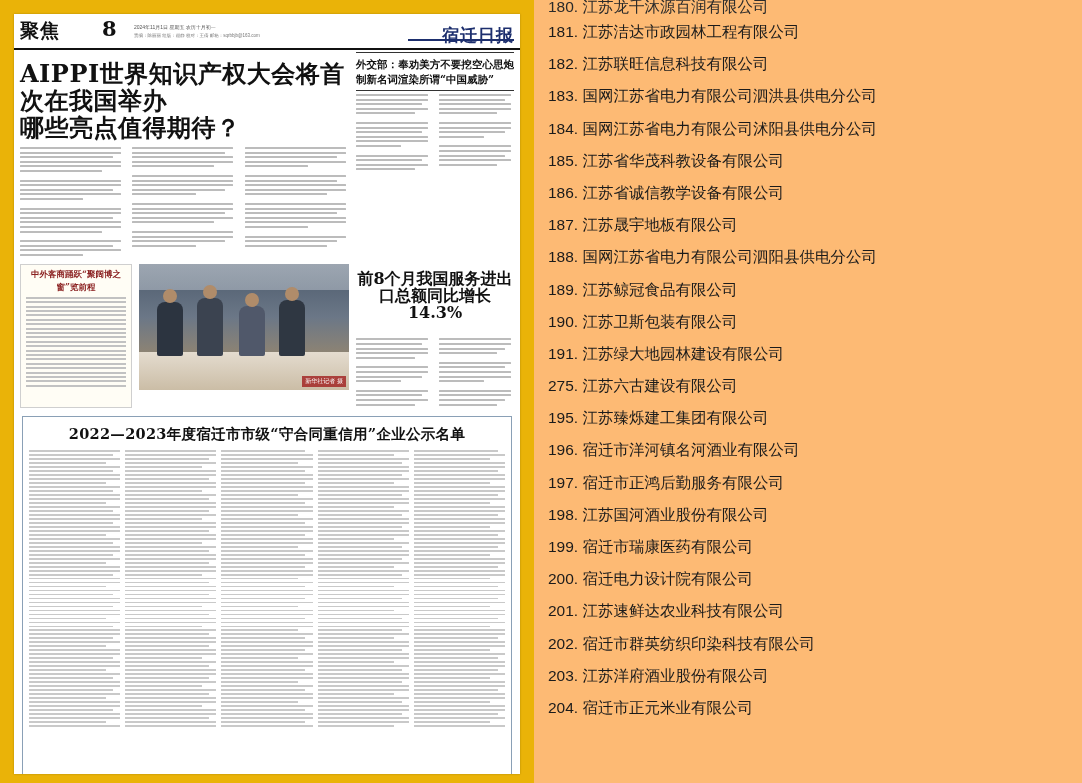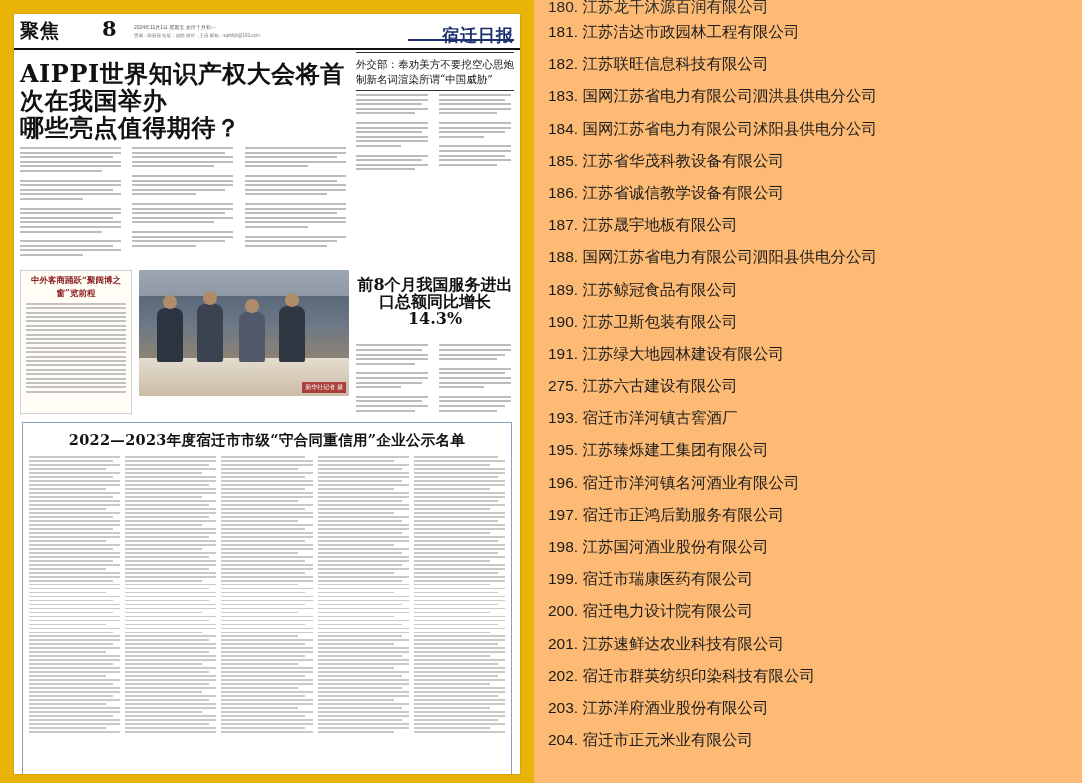--- a/index.html
+++ b/index.html
@@ -108,21 +108,21 @@
   .headline .l2 { display: block; }
 
   .right-top-box {
     position: absolute;
     right: 6px; top: 2px;
     width: 158px;
   }
   .rt-rule-top { border-top: 1px solid #333; height: 0; }
   .rt-title {
     font-family: "DejaVu Serif", serif;
-    font-weight: normal;
+    font-weight: bold;
     font-size: 10.5px;
     line-height: 15px;
     color: #111;
     padding: 4px 0 3px 0;
     text-align: justify;
   }
   .rt-rule-bot { border-bottom: 1px solid #333; height: 0; margin-bottom: 3px;}
 
   
   .cols {
@@ -139,21 +139,21 @@
   }
   .tline.s1 { width: 96%; }
   .tline.s2 { width: 88%; }
   .tline.s3 { width: 78%; }
   .tline.s4 { width: 60%; }
   .tgap { height: 5px; }
 
   
   .photo-row {
     display: flex;
-    margin-top: 12px;
+    margin-top: 6px;
     gap: 7px;
   }
   .poem-box {
     width: 112px;
     border: 1px solid #cfcfcf;
     background: #fffdf5;
     padding: 3px;
     box-sizing: border-box;
   }
   .poem-title {
@@ -878,21 +878,20 @@
       <div class="entry">183. 国网江苏省电力有限公司泗洪县供电分公司</div>
       <div class="entry">184. 国网江苏省电力有限公司沭阳县供电分公司</div>
       <div class="entry">185. 江苏省华茂科教设备有限公司</div>
       <div class="entry">186. 江苏省诚信教学设备有限公司</div>
       <div class="entry">187. 江苏晟宇地板有限公司</div>
       <div class="entry">188. 国网江苏省电力有限公司泗阳县供电分公司</div>
       <div class="entry">189. 江苏鲸冠食品有限公司</div>
       <div class="entry">190. 江苏卫斯包装有限公司</div>
       <div class="entry">191. 江苏绿大地园林建设有限公司</div>
       <div class="entry">275. 江苏六古建设有限公司</div>
-      <div class="entry">193. 宿迁市洋河镇古窖酒厂</div>
       <div class="entry">195. 江苏臻烁建工集团有限公司</div>
       <div class="entry">196. 宿迁市洋河镇名河酒业有限公司</div>
       <div class="entry">197. 宿迁市正鸿后勤服务有限公司</div>
       <div class="entry">198. 江苏国河酒业股份有限公司</div>
       <div class="entry">199. 宿迁市瑞康医药有限公司</div>
       <div class="entry">200. 宿迁电力设计院有限公司</div>
       <div class="entry">201. 江苏速鲜达农业科技有限公司</div>
       <div class="entry">202. 宿迁市群英纺织印染科技有限公司</div>
       <div class="entry">203. 江苏洋府酒业股份有限公司</div>
       <div class="entry">204. 宿迁市正元米业有限公司</div>

